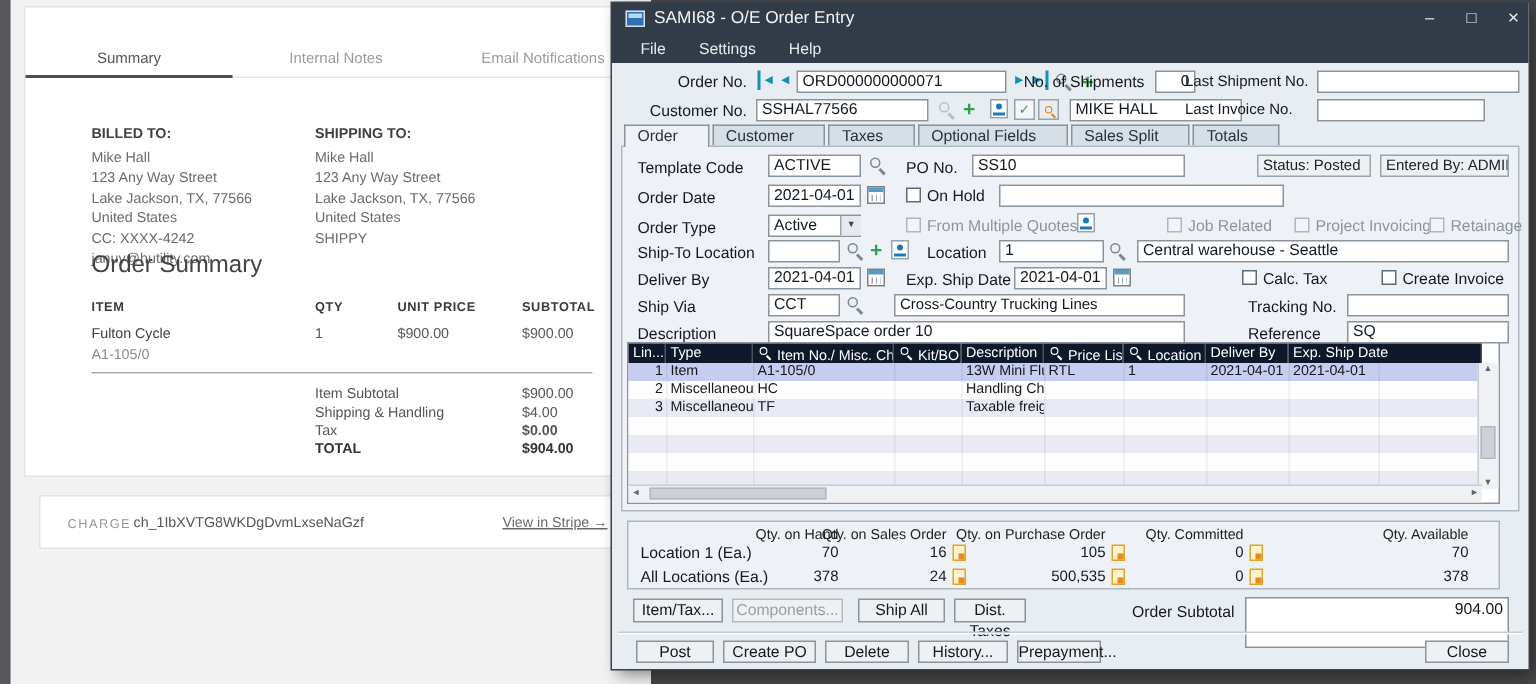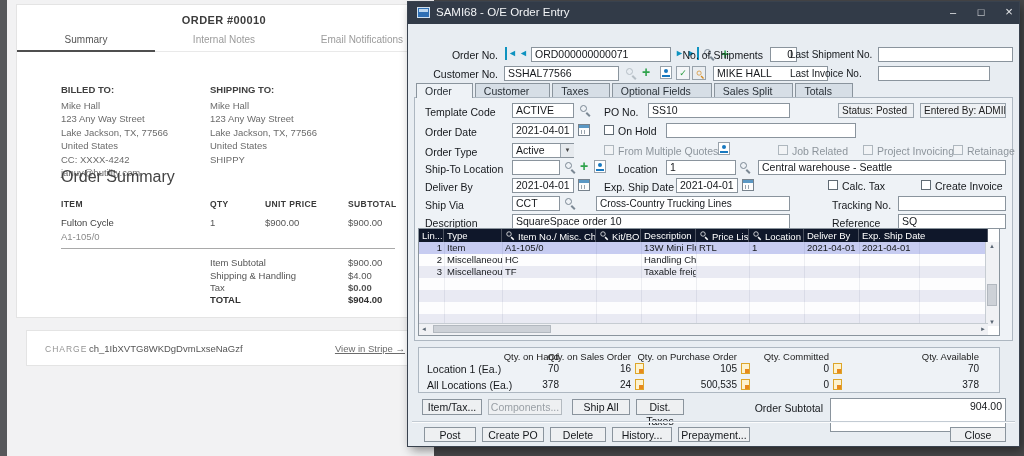--- a/index.html
+++ b/index.html
@@ -106,21 +106,20 @@
 </style>
 </head>
 <body>
 
 <div id="canvas">
 
   <div class="sf-strip"></div>
   <div class="sf-bg"></div>
 
   <div id="sf-card" class="card">
-    <div class="sf-title">ORDER #00010</div>
     <div class="sf-tabs">
       <div class="sf-tab active">Summary</div>
       <div class="sf-tab">Internal Notes</div>
       <div class="sf-tab">Email Notifications</div>
     </div>
 
     <div class="addr" style="left:44px;top:78px;">
       <div class="hd">BILLED TO:</div>
       <div>Mike Hall</div>
       <div>123 Any Way Street</div>
@@ -172,20 +171,25 @@
   <div id="win">
 
     <div class="tbar">
       <span class="appicon"></span>
       <span class="tbar-title">SAMI68 - O/E Order Entry</span>
       <span class="wctl" style="left:532px;">–</span>
       <span class="wctl" style="left:560px;">□</span>
       <span class="wctl" style="left:588px;font-size:13px;">×</span>
     </div>
 
+    <div class="mbar">
+      <span class="mitem">File</span>
+      <span class="mitem">Settings</span>
+      <span class="mitem">Help</span>
+    </div>
 
     <div class="lbl r" style="left:20px;top:47px;width:70px;">Order No.</div>
     <span class="nav bar-l" style="left:97px;top:45px;">◄</span>
     <span class="nav" style="left:111px;top:45px;">◄</span>
     <div class="fld" style="left:123px;top:45px;width:140px;">ORD000000000071</div>
     <span class="nav" style="left:267px;top:45px;">►</span>
     <span class="nav bar-r" style="left:279px;top:45px;">►</span>
     <span class="mag" style="left:296px;top:47px;"></span>
     <span class="plus" style="left:313px;top:45px;">+</span>
     <div class="lbl r" style="left:255px;top:47px;width:100px;">No. of Shipments</div>
@@ -377,16 +381,16 @@
     <div class="btn" style="left:228px;top:397px;width:48px;height:16px;">Dist. Taxes</div>
     <div class="lbl r" style="left:330px;top:400px;width:85px;">Order Subtotal</div>
     <div class="fld num" style="left:422px;top:396px;width:176px;height:34px;line-height:15px;">904.00</div>
 
     <div class="sep" style="left:4px;top:419px;width:603px;"></div>
 
     <div class="btn" style="left:16px;top:425px;width:52px;height:15px;">Post</div>
     <div class="btn" style="left:74px;top:425px;width:62px;height:15px;">Create PO</div>
     <div class="btn" style="left:142px;top:425px;width:56px;height:15px;">Delete</div>
     <div class="btn" style="left:204px;top:425px;width:60px;height:15px;">History...</div>
-    <div class="btn" style="left:270px;top:425px;width:72px;height:15px;">Prepayment...</div>
+    <div class="btn" style="left:270px;top:425px;width:56px;height:15px;">Prepayment...</div>
     <div class="btn" style="left:542px;top:425px;width:56px;height:15px;">Close</div>
   </div>
 </div>
 
 </body></html>

